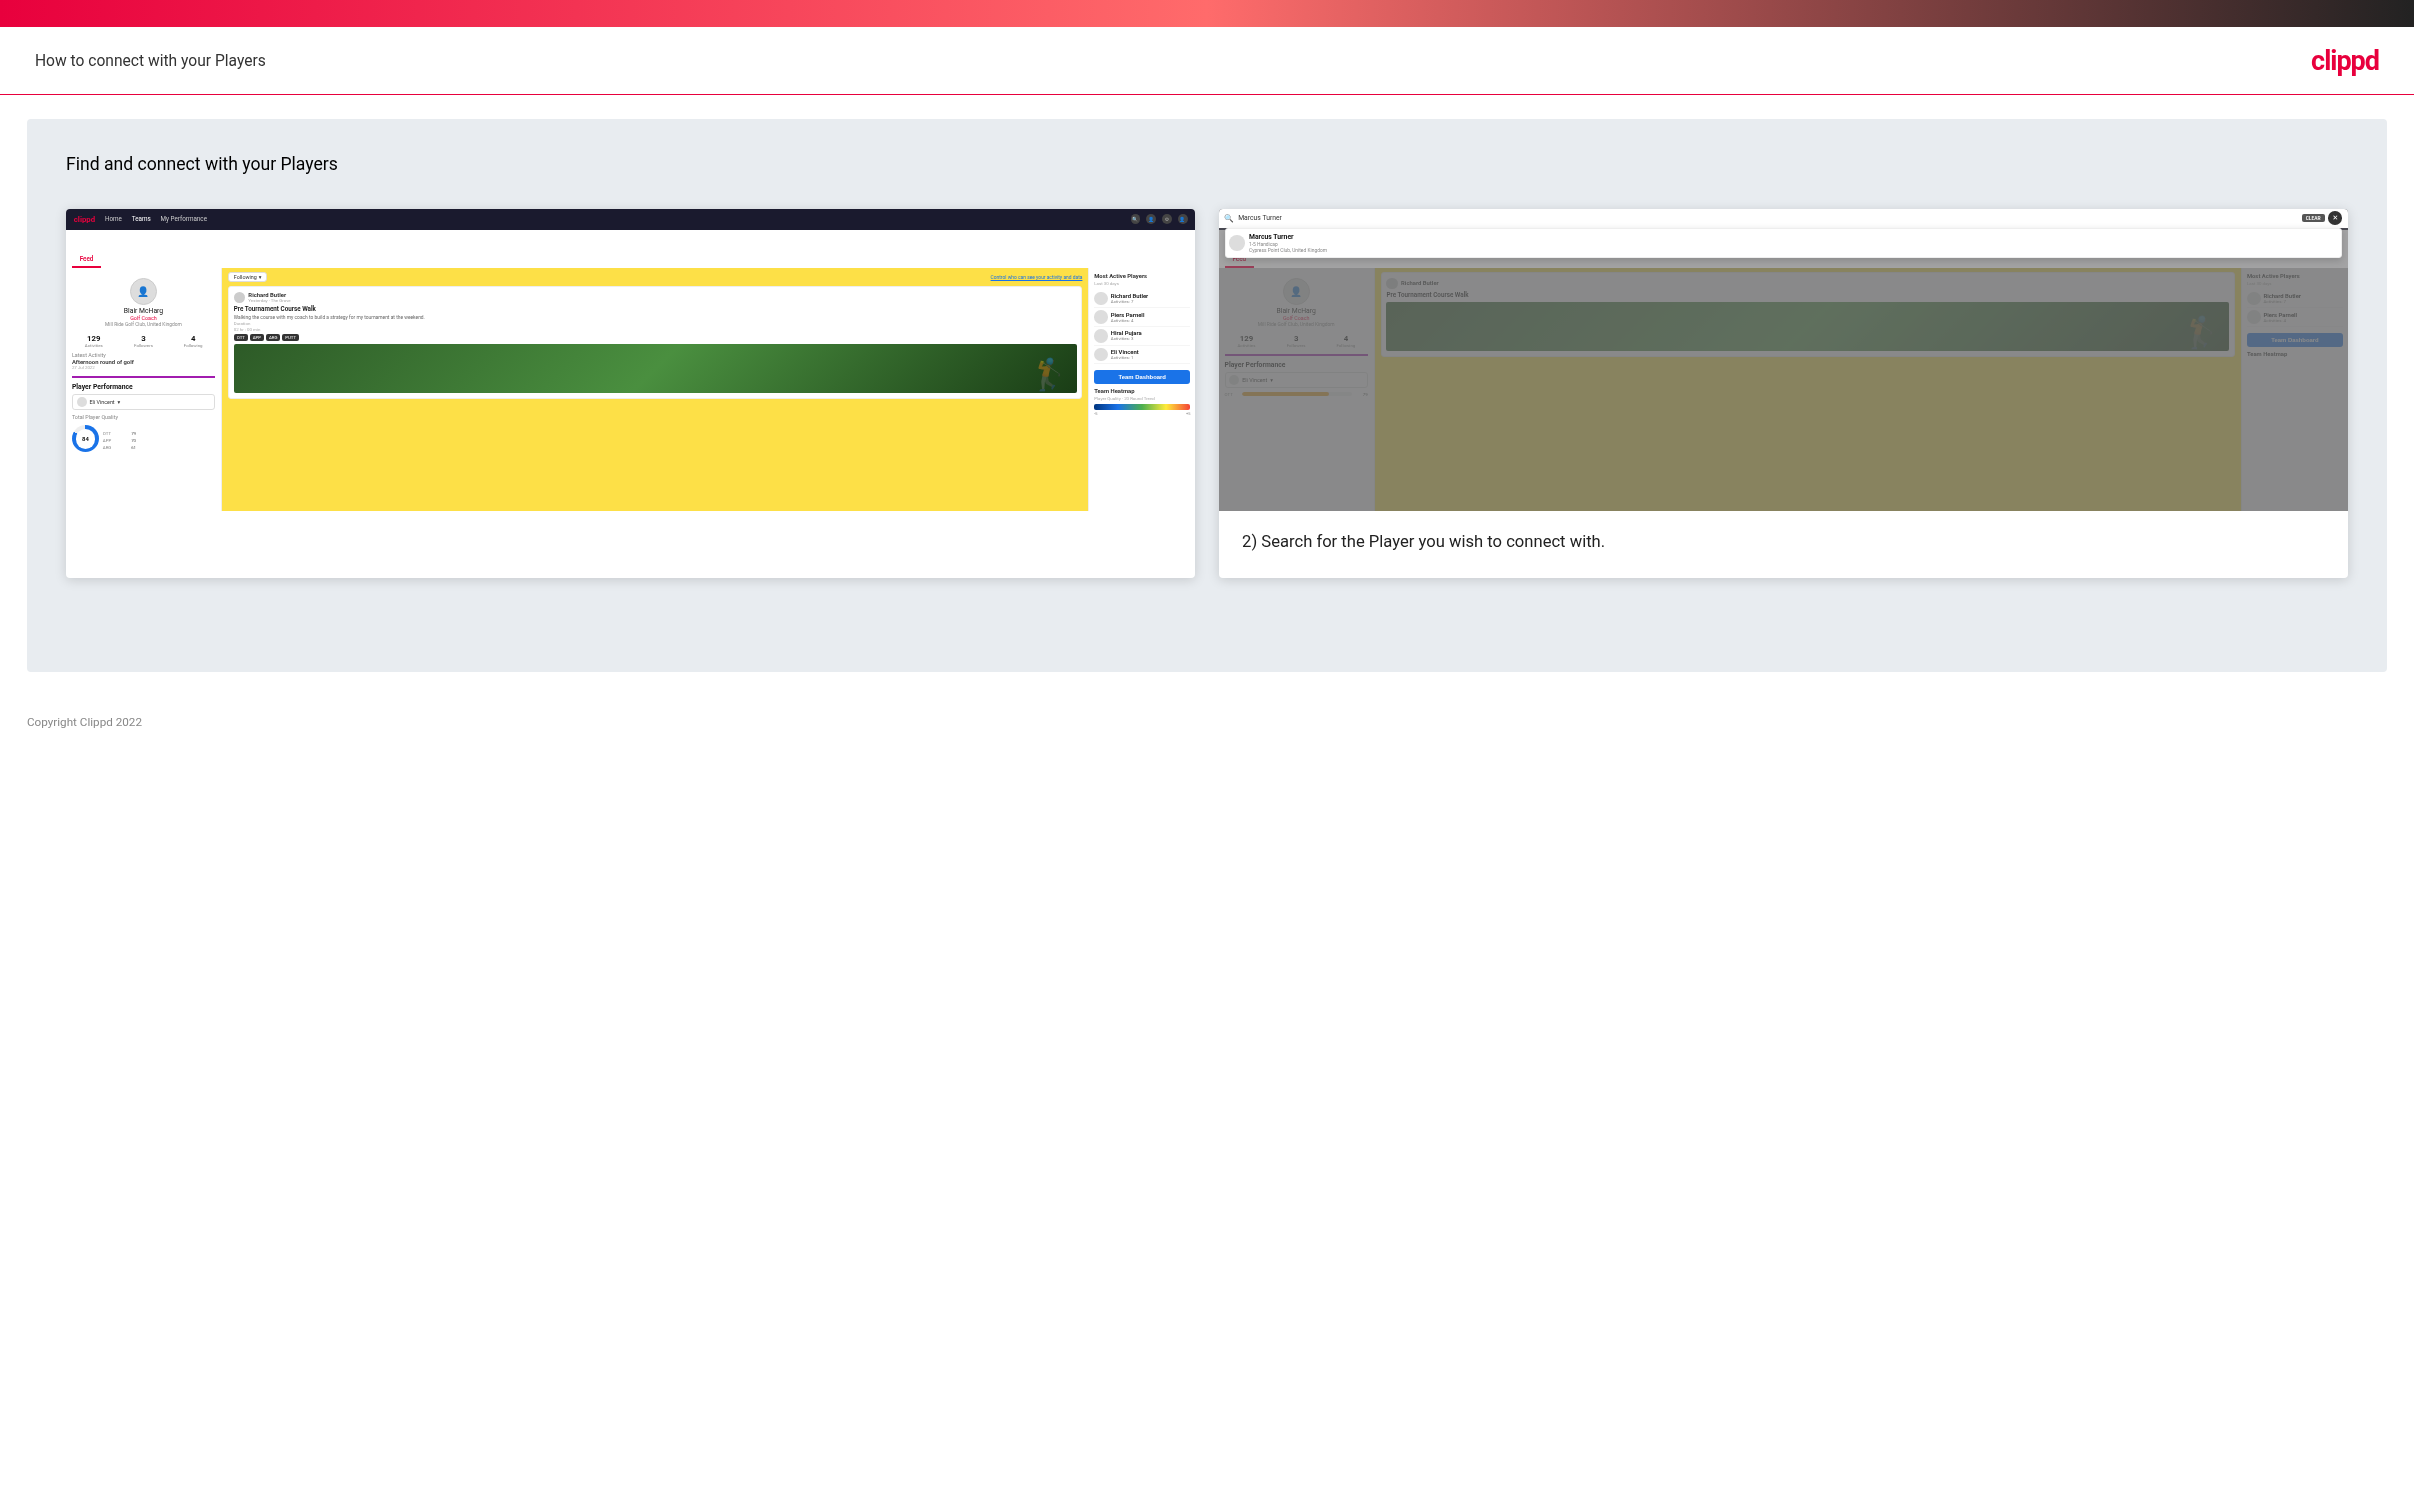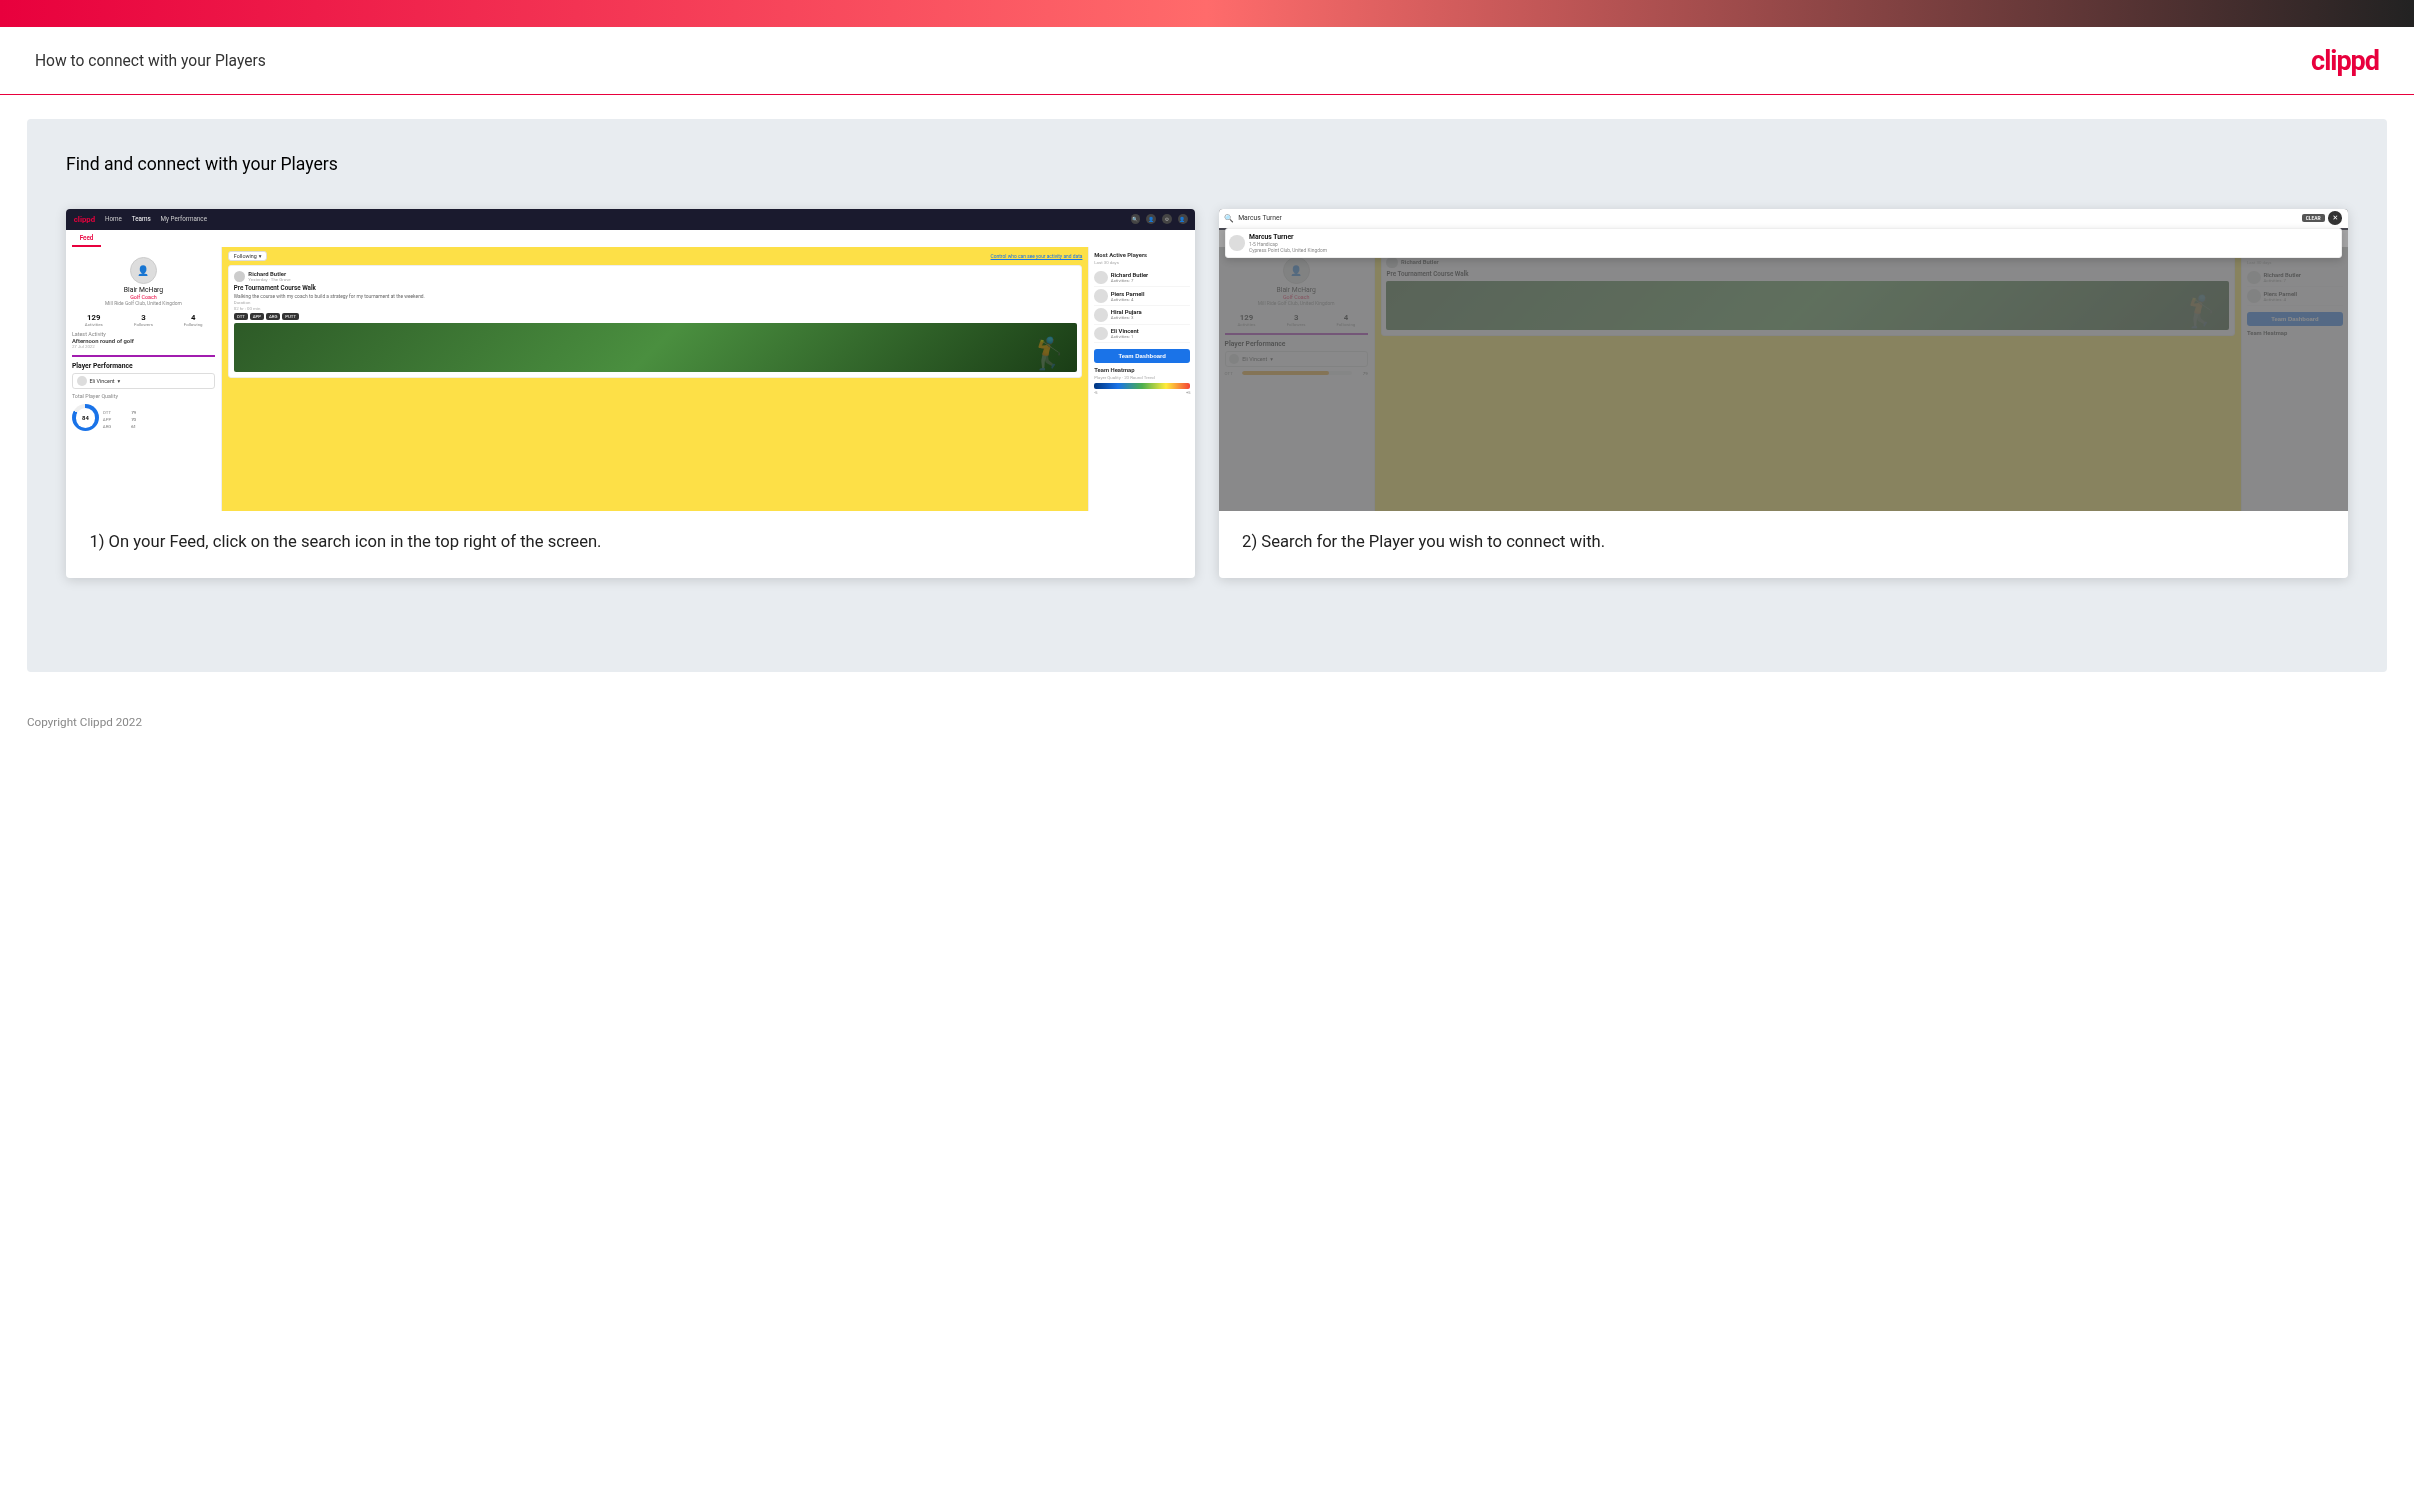--- a/index.html
+++ b/index.html
@@ -123,20 +123,21 @@
 
     
     .feed-tab {
       background: #fff;
       border-bottom: 2px solid #e8003d;
       padding: 2.9px 7.8px;
       font-size: 6.3px;
       font-weight: 600;
       color: #e8003d;
       display: inline-block;
+      margin-top: 21px;
     }
 
     
     .app-body {
       display: grid;
       grid-template-columns: 156px 1fr 107px;
       gap: 0;
       height: calc(100% - 21.5px);
     }
 
@@ -709,23 +710,20 @@
             <div class="heatmap-sub">Player Quality · 20 Round Trend</div>
             <div class="heatmap-bar"></div>
             <div class="heatmap-labels">
               <span>-5</span>
               <span>+5</span>
             </div>
           </div>
         </div>
       </div>
 
-      <div class="caption-section" style="padding: 19.5px 23.4px 23.4px;">
-        <div class="caption-text">1) On your Feed, click on the search icon in the top right of the screen.</div>
-      </div>
     </div>
 
     <div class="screenshot-box">
       <div class="app-mockup" style="position:relative;">
 
         <div class="app-nav" style="opacity:0.6;">
           <span class="app-nav-logo">clippd</span>
           <span class="app-nav-link">Home</span>
           <span class="app-nav-link active">Teams</span>
           <span class="app-nav-link">My Performance</span>

